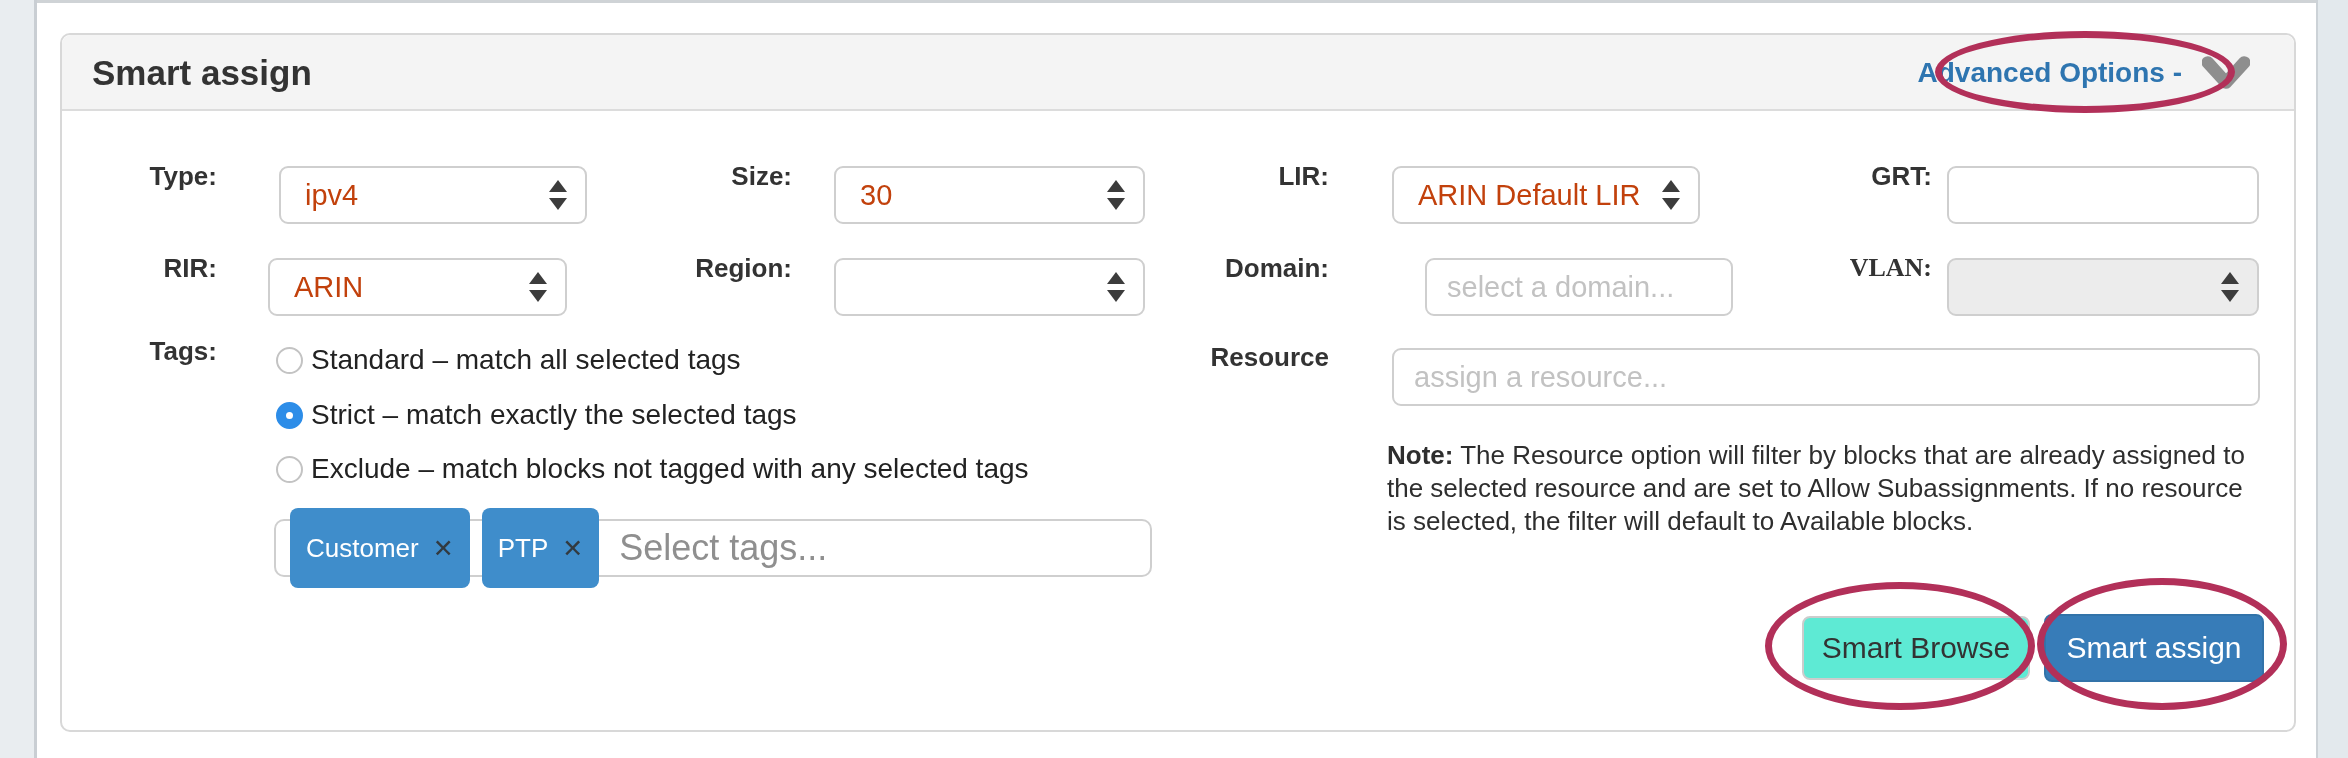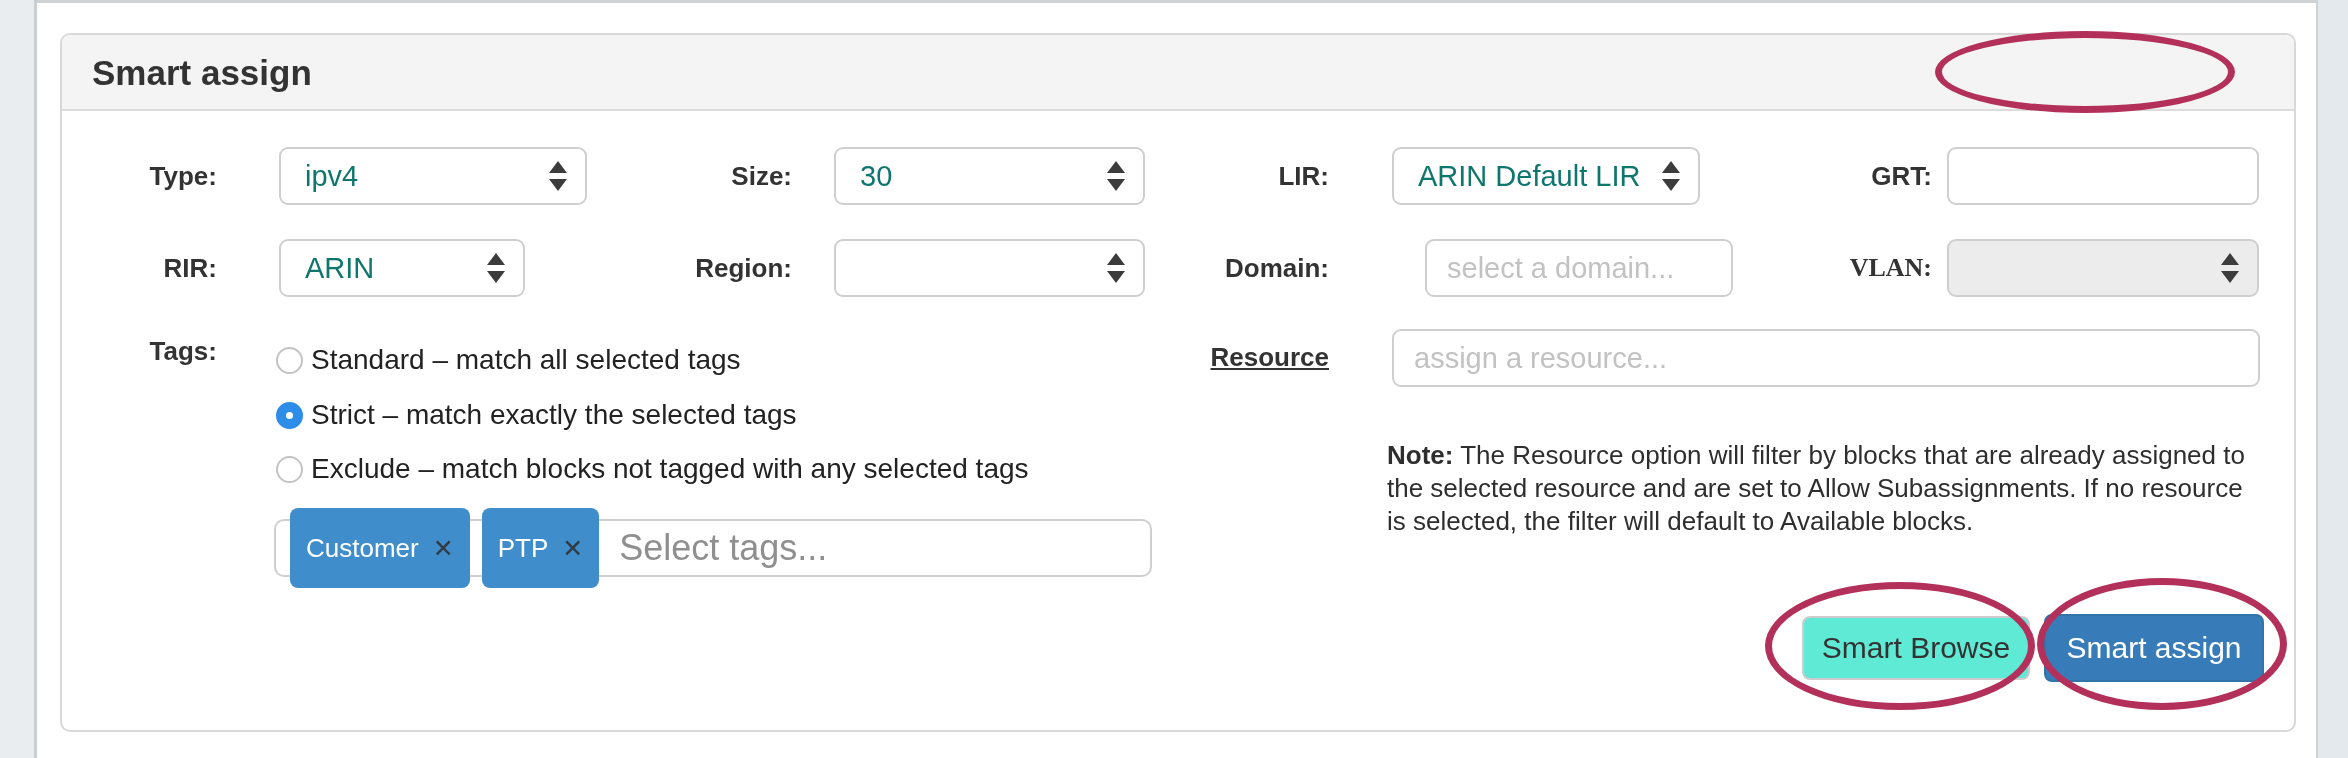--- a/index.html
+++ b/index.html
@@ -38,21 +38,21 @@
   .ellipse-browse{left:1703px;top:547px;width:270px;height:128px;}
   .ellipse-assign{left:1975px;top:543px;width:250px;height:132px;}
 
   
   .flabel{
     position:absolute;font-size:26px;font-weight:bold;color:#333;
     text-align:right;line-height:58px;white-space:nowrap;
   }
   .select,.tinput{
     position:absolute;height:58px;background:#fff;border:2px solid #cfcfcf;border-radius:9px;
-    box-sizing:border-box;font-size:29px;color:#0f766e;
+    box-sizing:border-box;font-size:29px;color:#c2410c;margin-top:19px;
   }
   .select{display:flex;align-items:center;justify-content:space-between;padding:0 18px 0 24px;cursor:pointer;}
   .select.disabled{background:#ececec;}
   .tinput{padding:0 20px;outline:none;font-family:"Liberation Sans","DejaVu Sans",sans-serif;}
   .tinput::placeholder{color:#c2c2c2;opacity:1;}
   .spinner{display:flex;flex-direction:column;gap:6px;align-items:center;}
   .spinner .up{width:0;height:0;border-left:9px solid transparent;border-right:9px solid transparent;border-bottom:12px solid #3c3c3c;}
   .spinner .dn{width:0;height:0;border-left:9px solid transparent;border-right:9px solid transparent;border-top:12px solid #3c3c3c;}
 
   
@@ -101,20 +101,26 @@
 <body>
 
 <div class="top-hairline"></div>
 <div class="gutter-left"></div>
 <div class="gutter-right"></div>
 
 <div class="panel">
 
   <div class="panel-header">
     <div class="panel-title">Smart assign</div>
+    <div class="header-right">
+      <span class="adv-link">Advanced Options -</span>
+      <svg class="chevron" viewBox="0 0 50 34">
+        <path d="M6 6 L25 27 L44 6" stroke="#8e8e8e" stroke-width="13" fill="none" stroke-linecap="round" stroke-linejoin="round"></path>
+      </svg>
+    </div>
     <div class="ellipse ellipse-adv"></div>
   </div>
 
   <div class="flabel" style="left:20px;top:112px;width:135px;">Type:</div>
   <div class="select" style="left:217px;top:112px;width:308px;">
     <span>ipv4</span>
     <span class="spinner">
         <i class="up"></i>
         <i class="dn"></i>
       </span>
@@ -135,21 +141,21 @@
     <span class="spinner">
         <i class="up"></i>
         <i class="dn"></i>
       </span>
   </div>
 
   <div class="flabel" style="left:1710px;top:112px;width:160px;">GRT:</div>
   <input class="tinput" style="left: 1885px; top: 112px; width: 312px;">
 
   <div class="flabel" style="left:20px;top:204px;width:135px;">RIR:</div>
-  <div class="select" style="left:217px;top:204px;width:246px;align-items:center;">
+  <div class="select" style="left:206px;top:204px;width:299px;align-items:center;">
     <span>ARIN</span>
     <span class="spinner">
         <i class="up"></i>
         <i class="dn"></i>
       </span>
   </div>
 
   <div class="flabel" style="left:550px;top:204px;width:180px;">Region:</div>
   <div class="select" style="left:772px;top:204px;width:311px;">
     <span></span>
@@ -191,21 +197,21 @@
       <span>Customer</span>
       <span class="pill-x">✕</span>
     </span>
     <span class="pill">
       <span>PTP</span>
       <span class="pill-x">✕</span>
     </span>
     <span class="tags-placeholder">Select tags...</span>
   </div>
 
-  <div class="flabel" style="left:1110px;top:302px;width:157px;line-height:40px;text-decoration:underline;">Resource</div>
+  <div class="flabel" style="left:1110px;top:302px;width:157px;line-height:40px;">Resource</div>
   <input class="tinput" style="left: 1330px; top: 294px; width: 868px;" placeholder="assign a resource...">
 
   <p class="note"><b>Note:</b><span> The Resource option will filter by blocks that are already assigned to the selected resource and are set to Allow Subassignments. If no resource is selected, the filter will default to Available blocks.</span></p>
 
   <div class="btn btn-browse">Smart Browse</div>
   <div class="btn btn-assign">Smart assign</div>
 
   <div class="ellipse ellipse-browse"></div>
   <div class="ellipse ellipse-assign"></div>
 

